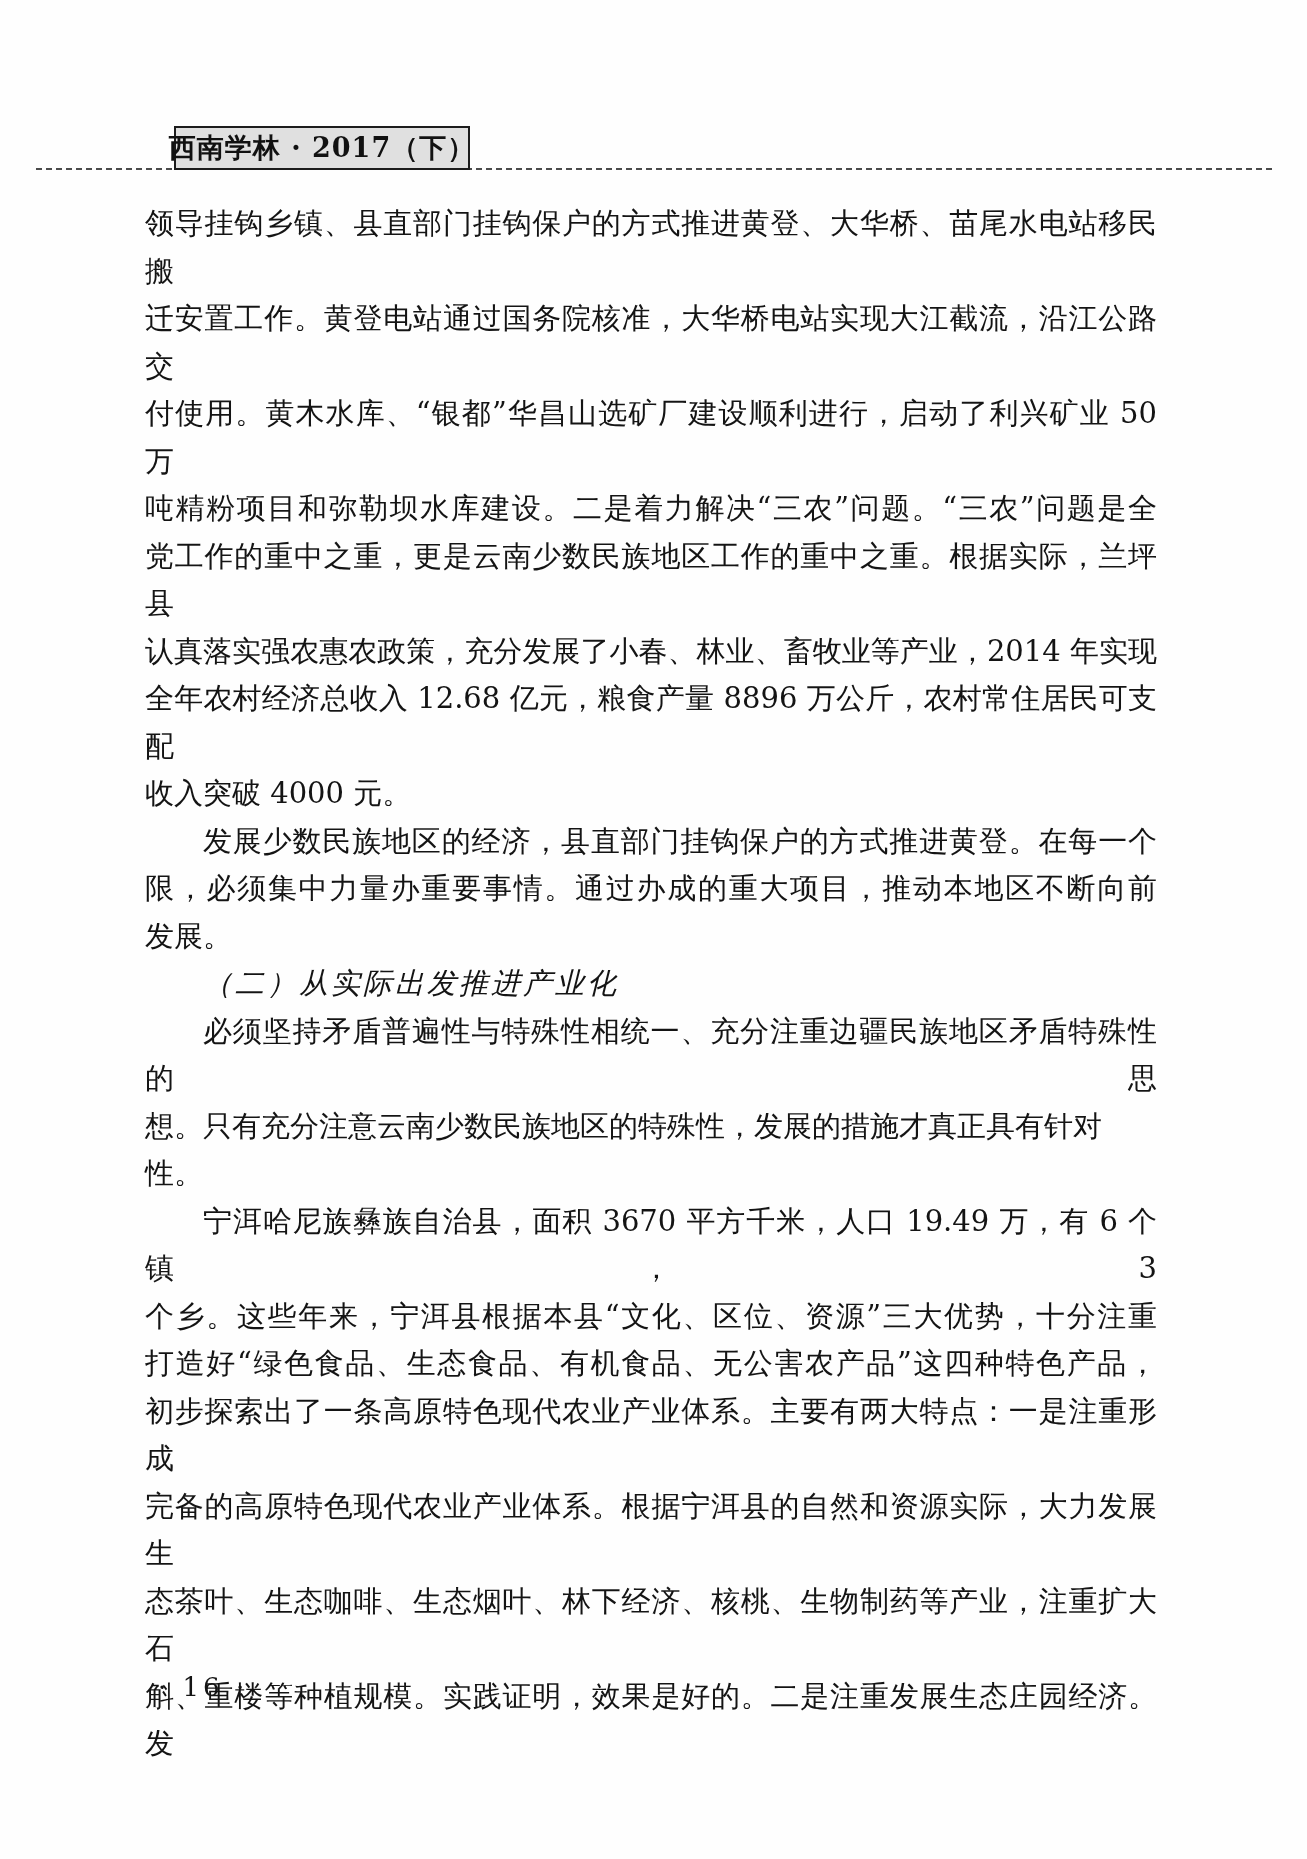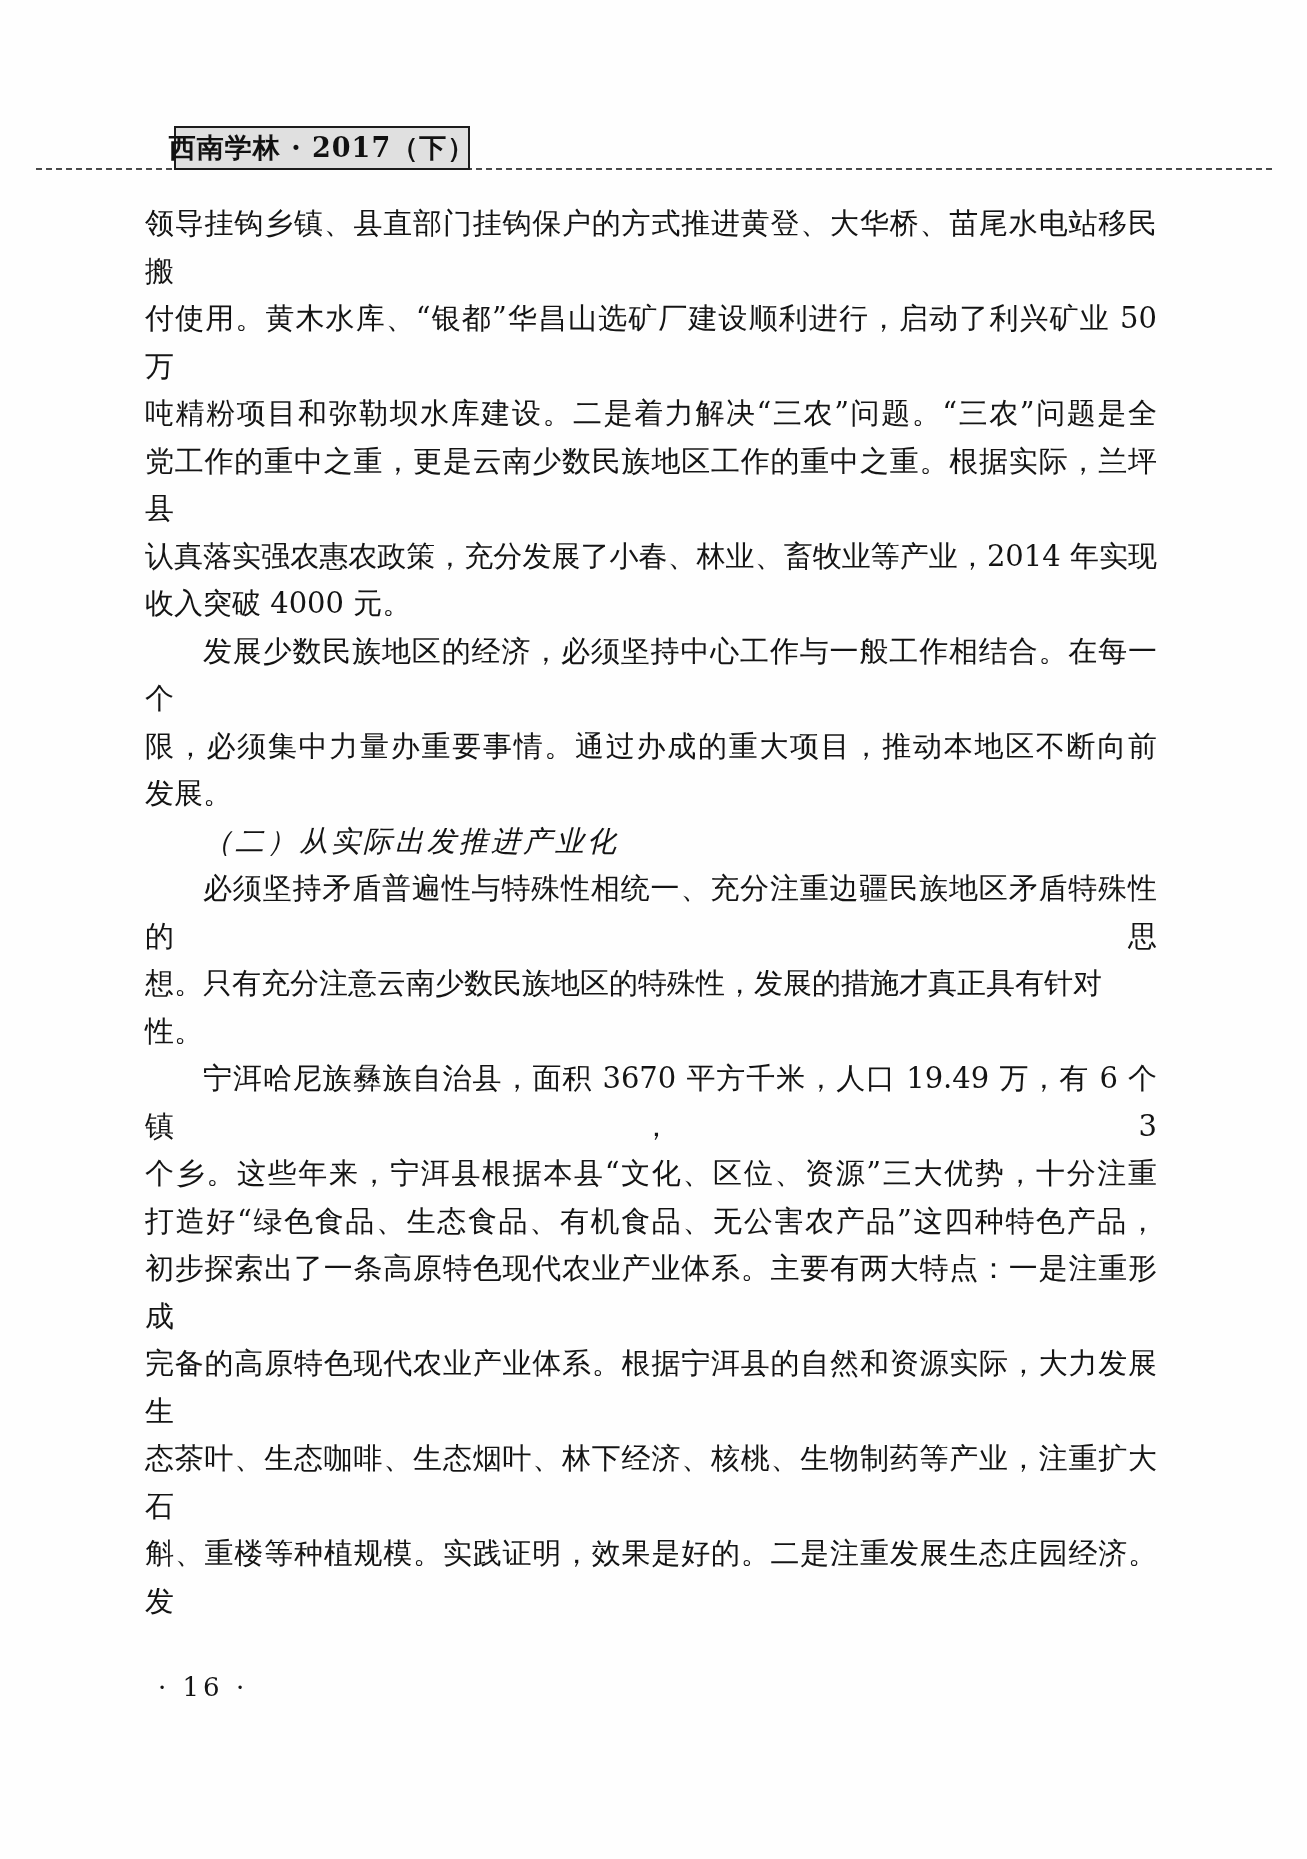--- a/index.html
+++ b/index.html
@@ -92,28 +92,30 @@
 
   <div id="header-divider"></div>
 
   <div id="header-badge">
     <span class="badge-text">西南学林 · 2017（下）</span>
   </div>
 
   <div id="body-content">
       <div>
         <div class="text-line justify">领导挂钩乡镇、县直部门挂钩保户的方式推进黄登、大华桥、苗尾水电站移民搬</div>
+        <div class="text-line justify">迁安置工作。黄登电站通过国务院核准，大华桥电站实现大江截流，沿江公路交</div>
         <div class="text-line justify">付使用。黄木水库、“银都”华昌山选矿厂建设顺利进行，启动了利兴矿业 50 万</div>
         <div class="text-line justify">吨精粉项目和弥勒坝水库建设。二是着力解决“三农”问题。“三农”问题是全</div>
         <div class="text-line justify">党工作的重中之重，更是云南少数民族地区工作的重中之重。根据实际，兰坪县</div>
         <div class="text-line justify">认真落实强农惠农政策，充分发展了小春、林业、畜牧业等产业，2014 年实现</div>
+        <div class="text-line justify">全年农村经济总收入 12.68 亿元，粮食产量 8896 万公斤，农村常住居民可支配</div>
         <div class="text-line plain">收入突破 4000 元。</div>
       </div>
       <div>
-        <div class="text-line justify indent">发展少数民族地区的经济，必须坚持中心工作与一般工作相结合。在每一个</div>
+        <div class="text-line justify indent">发展少数民族地区的经济，县直部门挂钩保户的方式推进黄登。在每一个</div>
         <div class="text-line justify">限，必须集中力量办重要事情。通过办成的重大项目，推动本地区不断向前</div>
         <div class="text-line plain">发展。</div>
       </div>
       <div>
         <div class="text-line plain indent heading-line">（二）从实际出发推进产业化</div>
       </div>
       <div>
         <div class="text-line justify indent">必须坚持矛盾普遍性与特殊性相统一、充分注重边疆民族地区矛盾特殊性的思</div>
         <div class="text-line plain">想。只有充分注意云南少数民族地区的特殊性，发展的措施才真正具有针对性。</div>
       </div>

